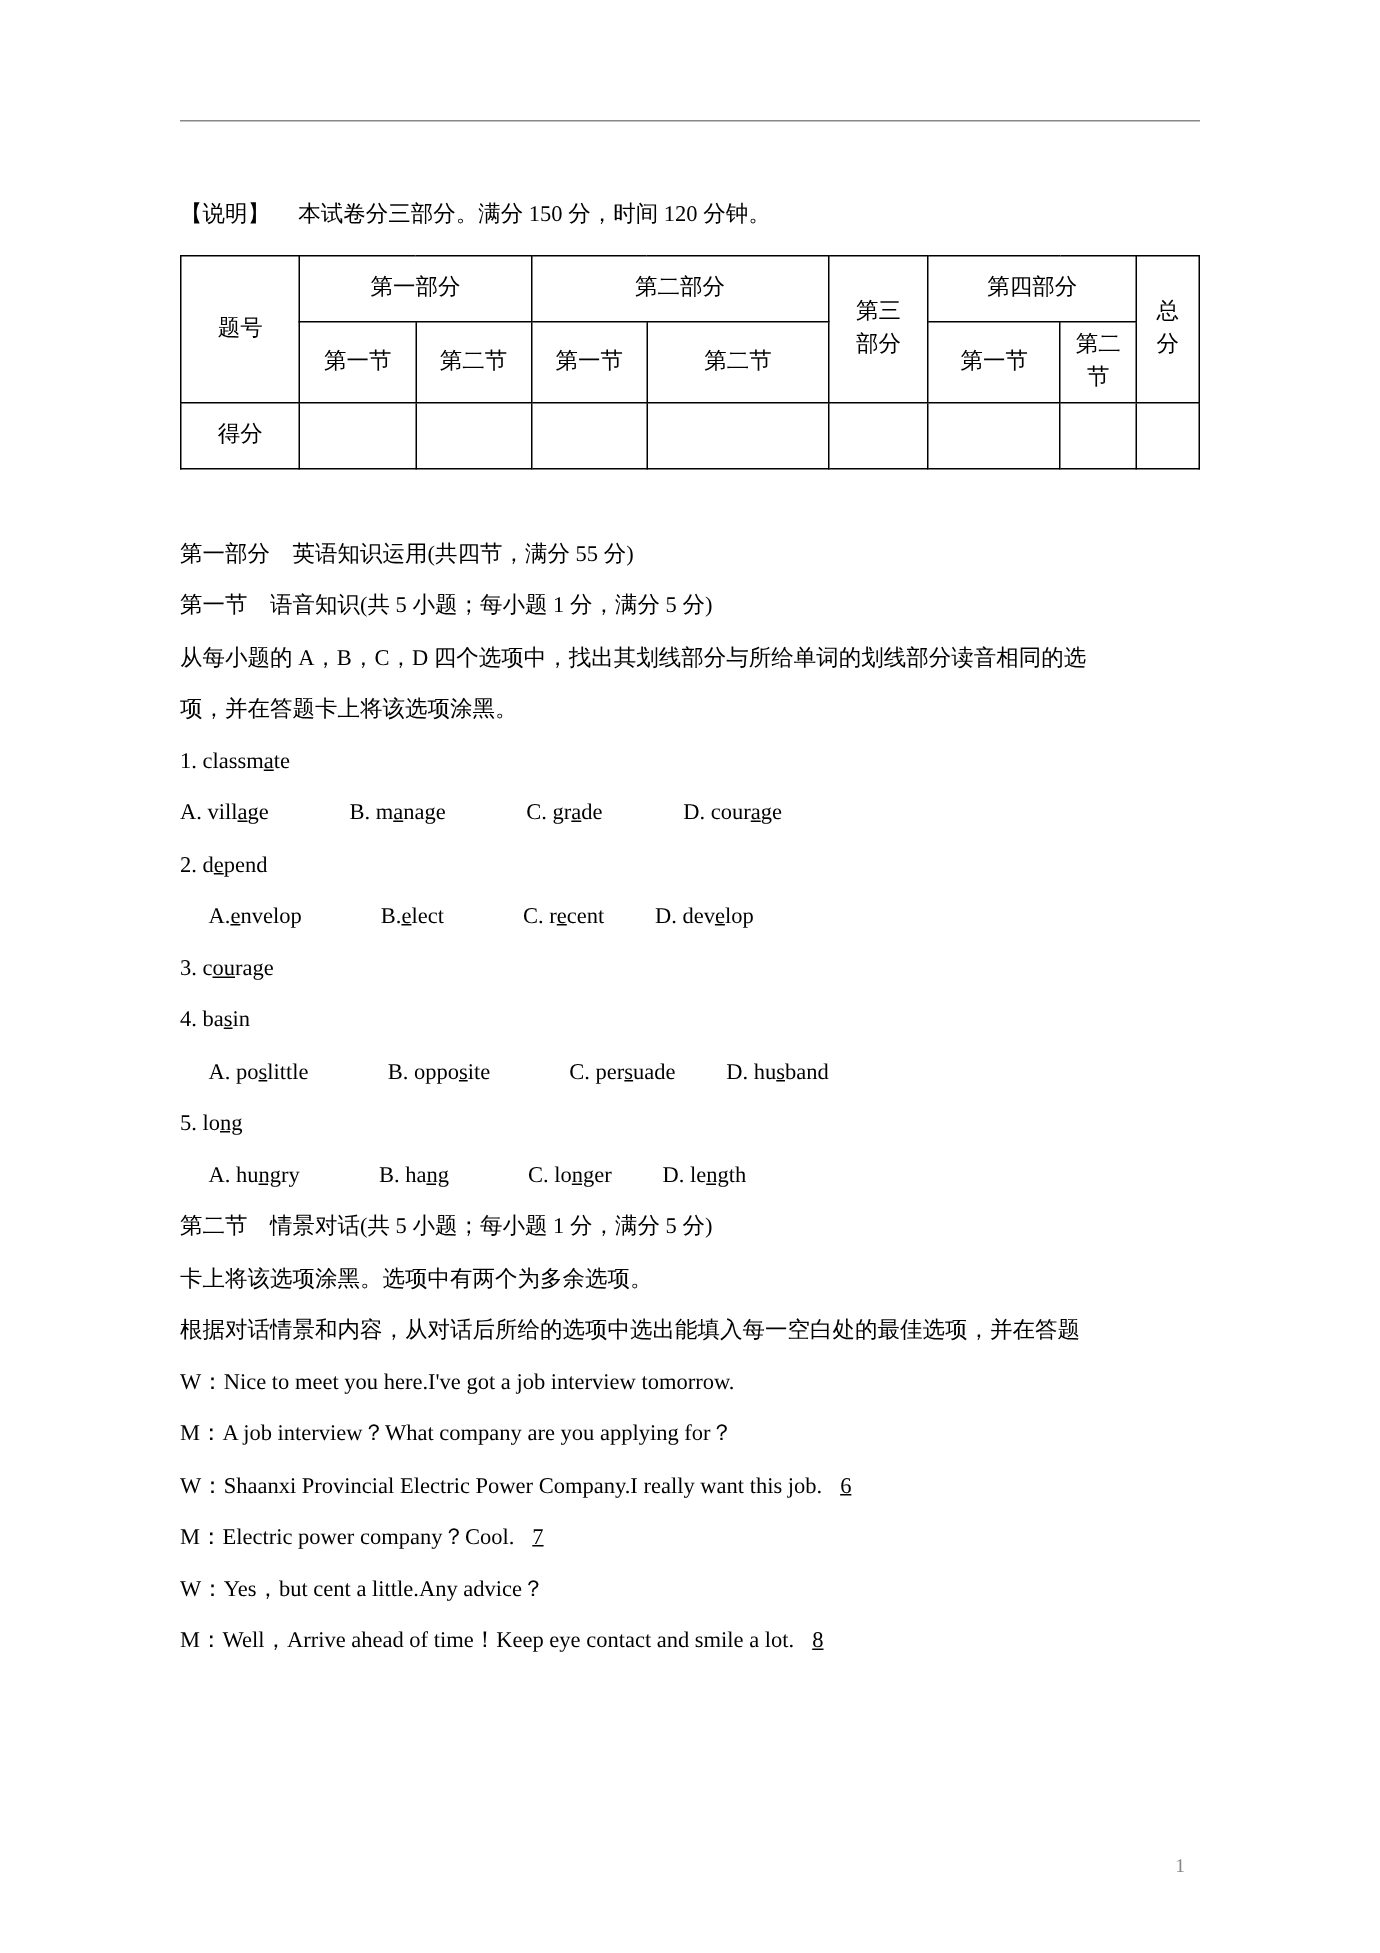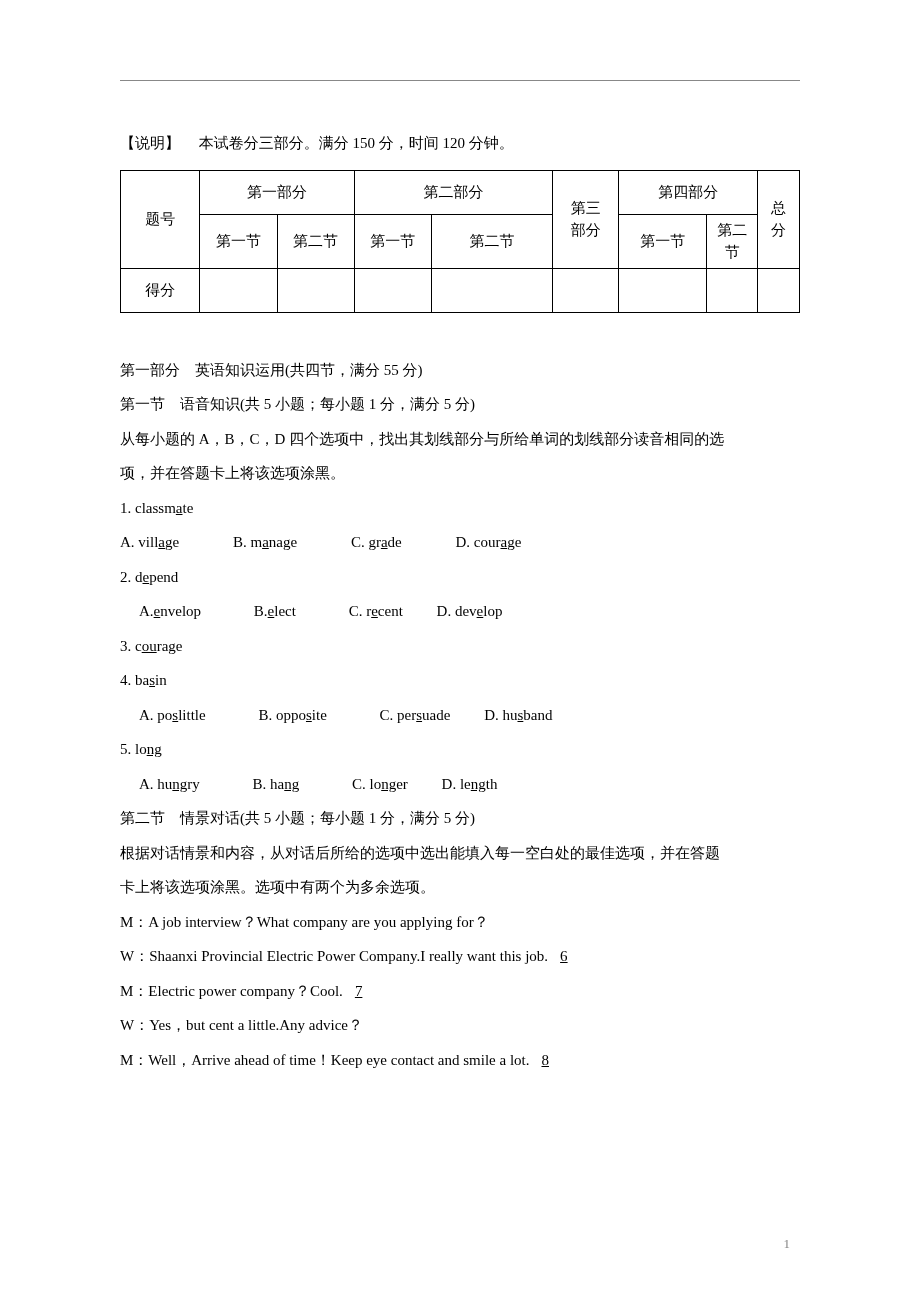--- a/index.html
+++ b/index.html
@@ -157,23 +157,24 @@
 
     <p><span>5.  lo</span><span class="u">ng</span><span></span></p>
     <p class="opt-row">
       <span class="gap-s"><span>A.  hu</span><span class="u">ng</span><span>ry</span></span>
       <span class="gap-s"><span>B.  ha</span><span class="u">ng</span><span></span></span>
       <span class="gap-s"><span>C.  lo</span><span class="u">ng</span><span>er</span></span>
       <span><span>D.  le</span><span class="u">ng</span><span>th</span></span>
     </p>
 
     <p>第二节　情景对话(共 5 小题；每小题 1 分，满分 5 分)</p>
+    <p>卡上将该选项涂黑。选项中有两个为多余选项。</p>
     <p>根据对话情景和内容，从对话后所给的选项中选出能填入每一空白处的最佳选项，并在答题</p>
-    <p>卡上将该选项涂黑。选项中有两个为多余选项。</p>
 
+    <p>W：Nice to meet you here.I've got a job interview tomorrow.</p>
     <p>M：A job interview？What company are you applying for？</p>
     <p><span>W：Shaanxi Provincial Electric Power Company.I really want this job.</span><span class="blank">6</span></p>
     <p><span>M：Electric power company？Cool.</span><span class="blank">7</span></p>
     <p>W：Yes，but cent a little.Any advice？</p>
     <p><span>M：Well，Arrive ahead of time！Keep eye contact and smile a lot.</span><span class="blank">8</span></p>
   </div>
 </div>
 
 <div class="page-num">1</div>
 

